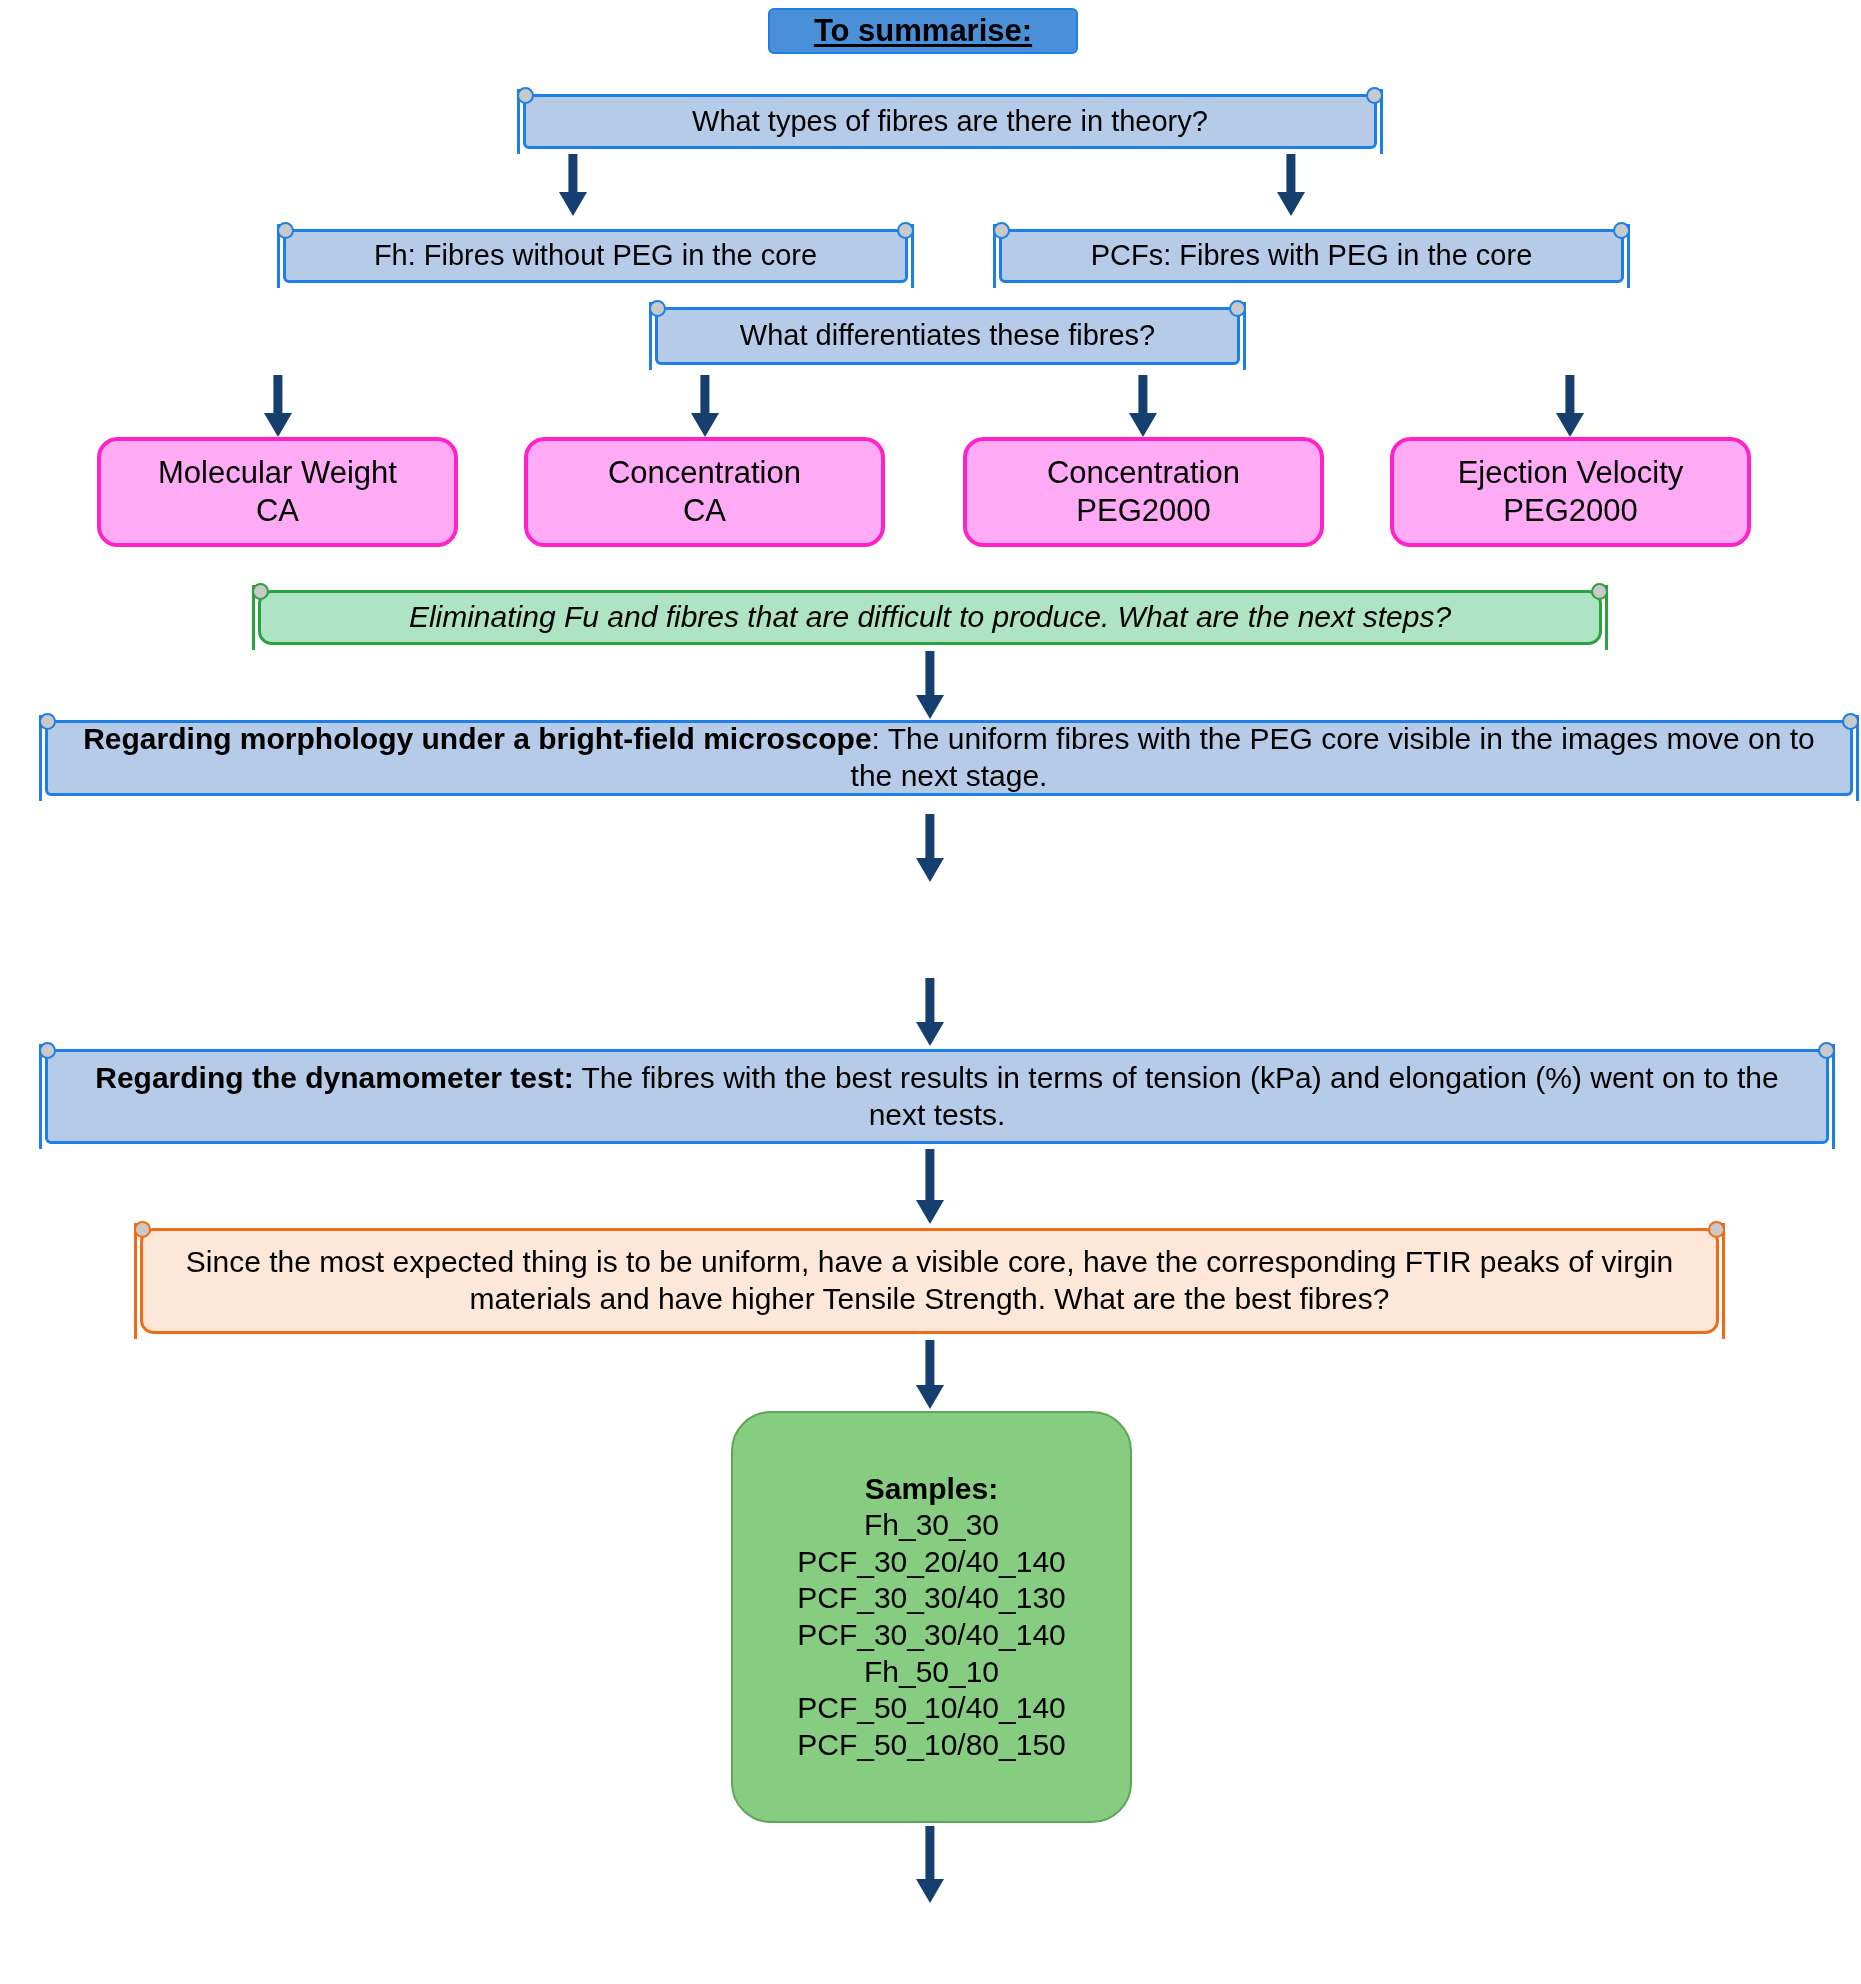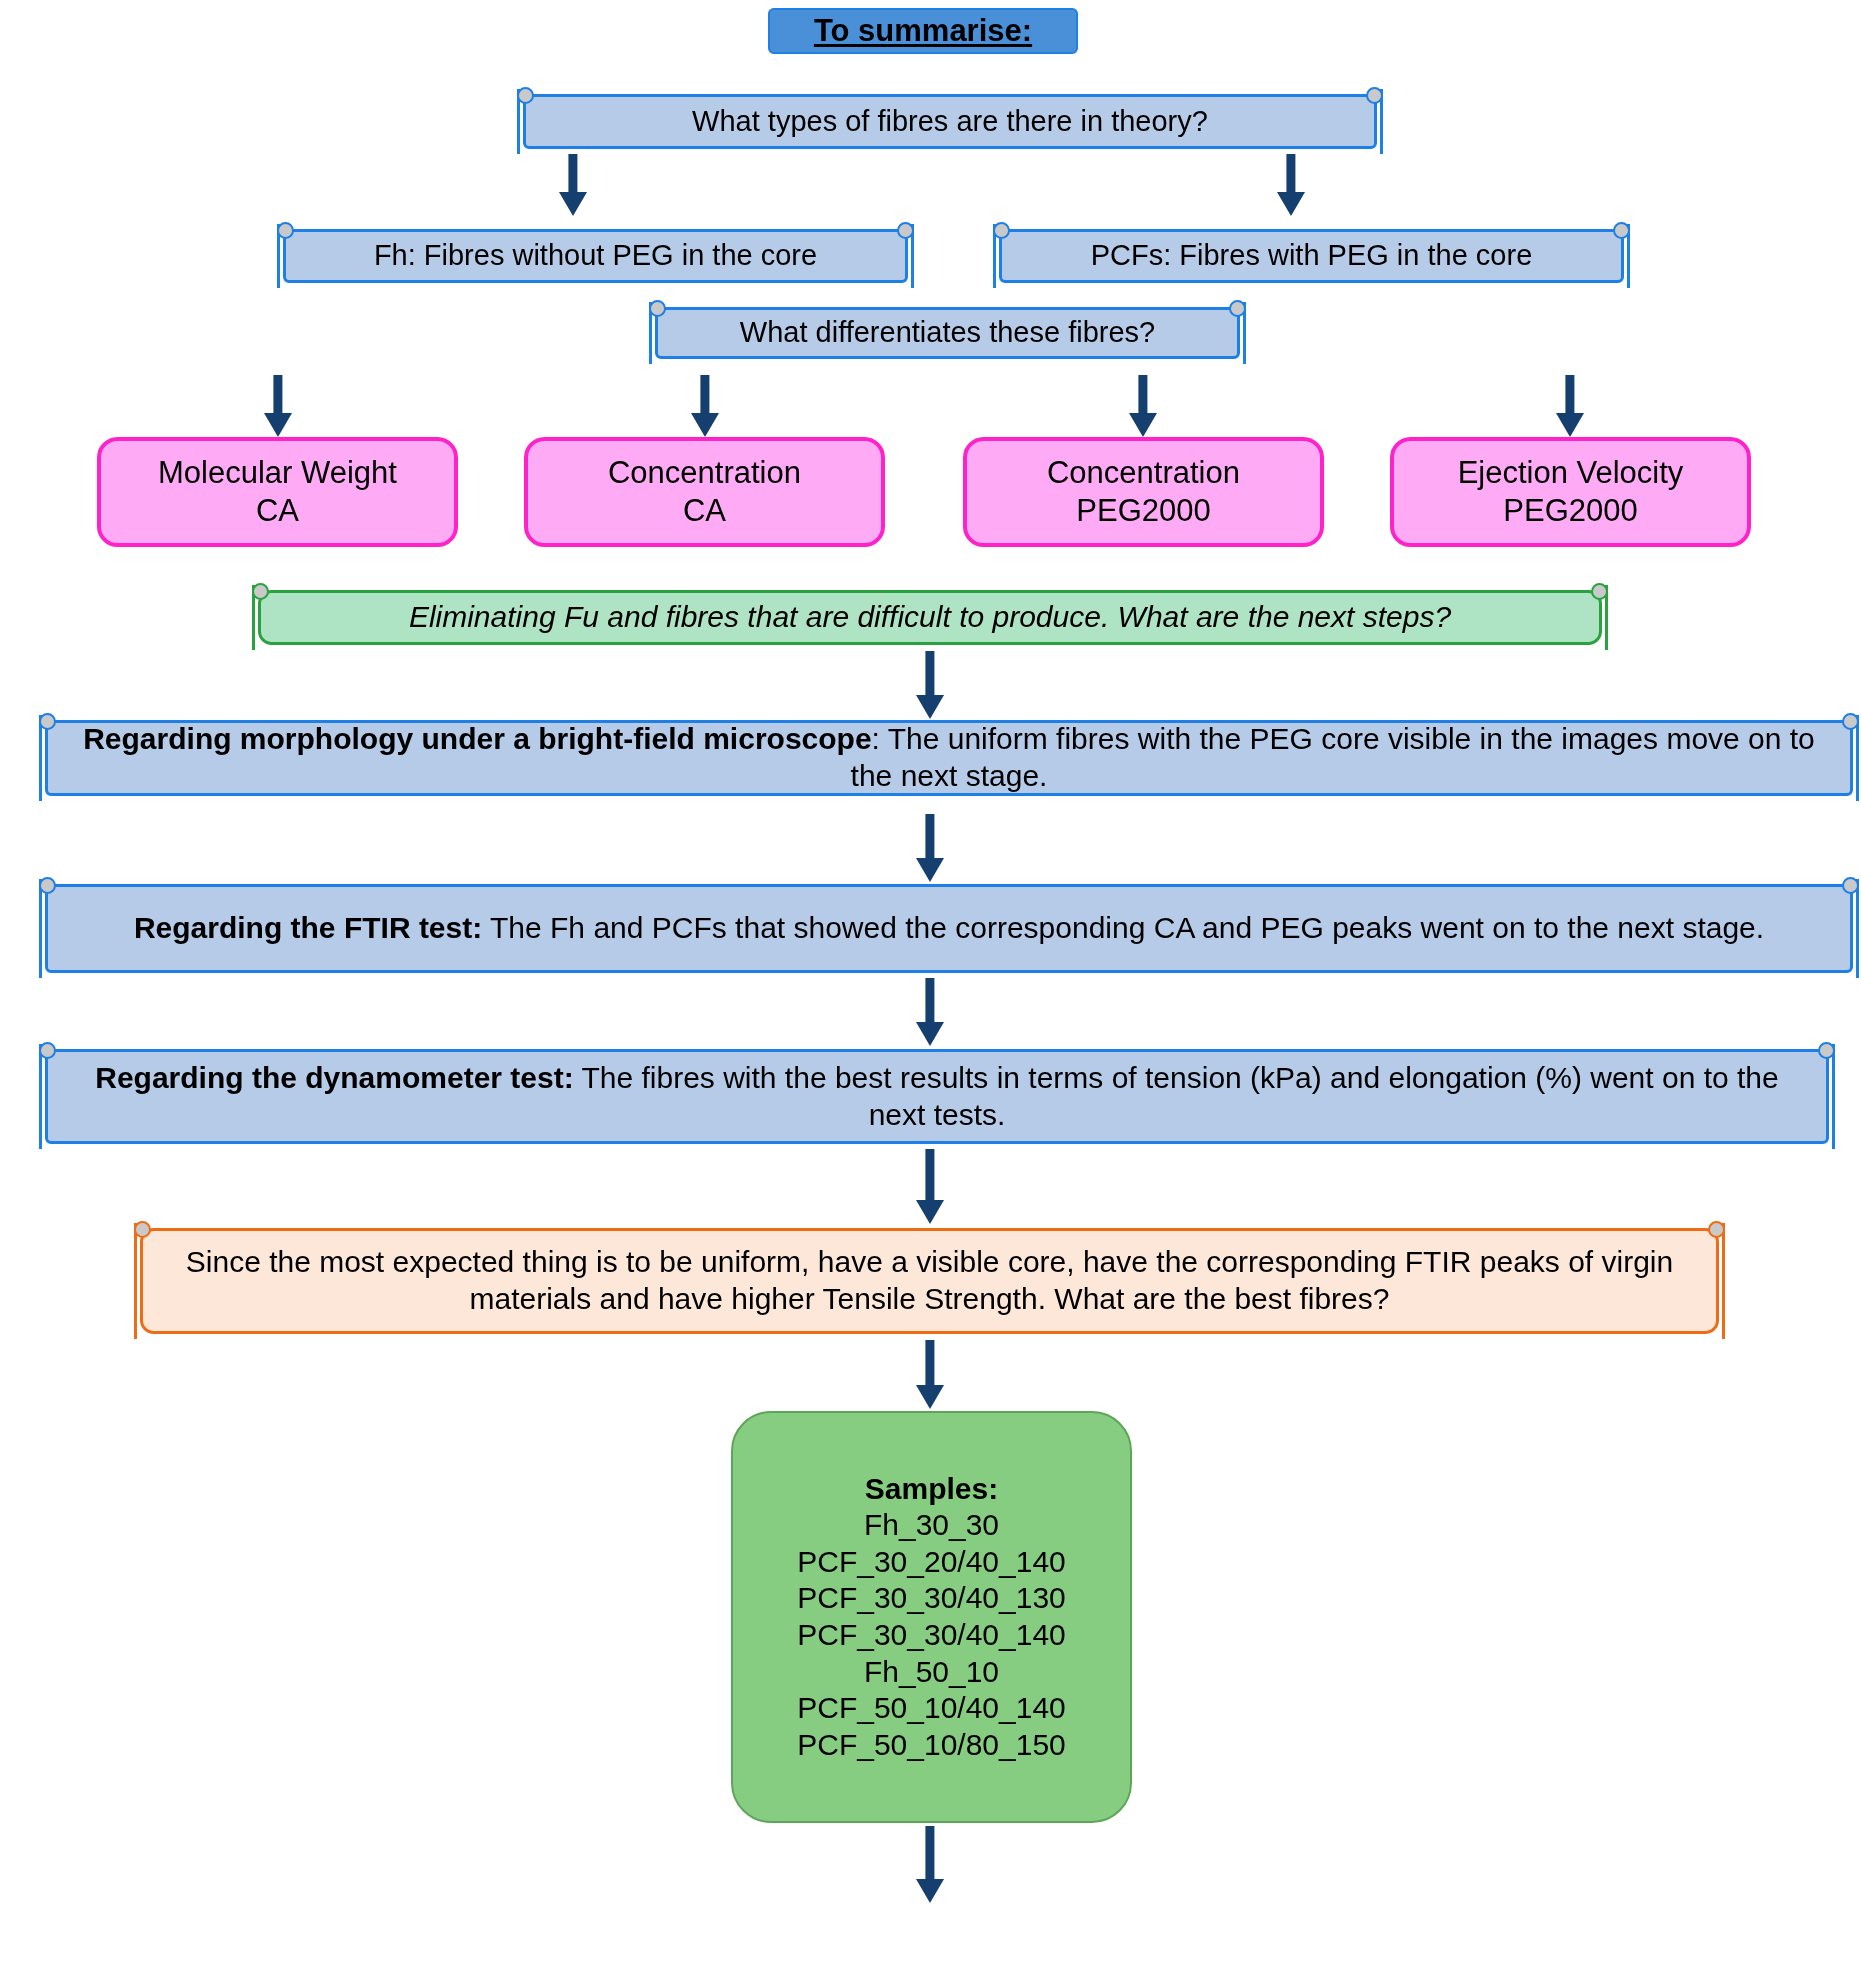--- a/index.html
+++ b/index.html
@@ -186,21 +186,21 @@
   </div>
 
   <div class="node blue" style="left:980px; top:229px; width:625px; height:54px;">
     <span class="spine l s-blue"></span>
     <span class="spine r s-blue"></span>
     <span class="curl tl b-blue"></span>
     <span class="curl tr b-blue"></span>
     <span>PCFs: Fibres with PEG in the core</span>
   </div>
 
-  <div class="node blue" style="left:636px; top:307px; width:585px; height:52px;">
+  <div class="node blue" style="left:636px; top:307px; width:585px; height:58px;">
     <span class="spine l s-blue"></span>
     <span class="spine r s-blue"></span>
     <span class="curl tl b-blue"></span>
     <span class="curl tr b-blue"></span>
     <span>What differentiates these fibres?</span>
   </div>
 
   <div class="arrow" style="left:261px; top:375px; width:34px; height:62px;">
     <span class="shaft" style="height:40px;"></span>
     <span class="head"></span>
@@ -259,29 +259,20 @@
     <div>
       <span class="bold">Regarding morphology under a bright-field microscope</span><span>: The uniform fibres with the PEG core visible in the images move on to the next stage.</span>
     </div>
   </div>
 
   <div class="arrow" style="left:913px; top:814px; width:34px; height:68px;">
     <span class="shaft" style="height:46px;"></span>
     <span class="head"></span>
   </div>
 
-  <div class="node blue big" style="left:26px; top:884px; width:1808px; height:89px; padding:0 34px;">
-    <span class="spine l s-blue"></span>
-    <span class="spine r s-blue"></span>
-    <span class="curl tl b-blue"></span>
-    <span class="curl tr b-blue"></span>
-    <div>
-      <span class="bold">Regarding the FTIR test:</span><span> The Fh and PCFs that showed the corresponding CA and PEG peaks went on to the next stage.</span>
-    </div>
-  </div>
 
   <div class="arrow" style="left:913px; top:978px; width:34px; height:68px;">
     <span class="shaft" style="height:46px;"></span>
     <span class="head"></span>
   </div>
 
   <div class="node blue big" style="left:26px; top:1049px; width:1784px; height:95px; padding:0 34px;align-items:flex-end;">
     <span class="spine l s-blue"></span>
     <span class="spine r s-blue"></span>
     <span class="curl tl b-blue"></span>

